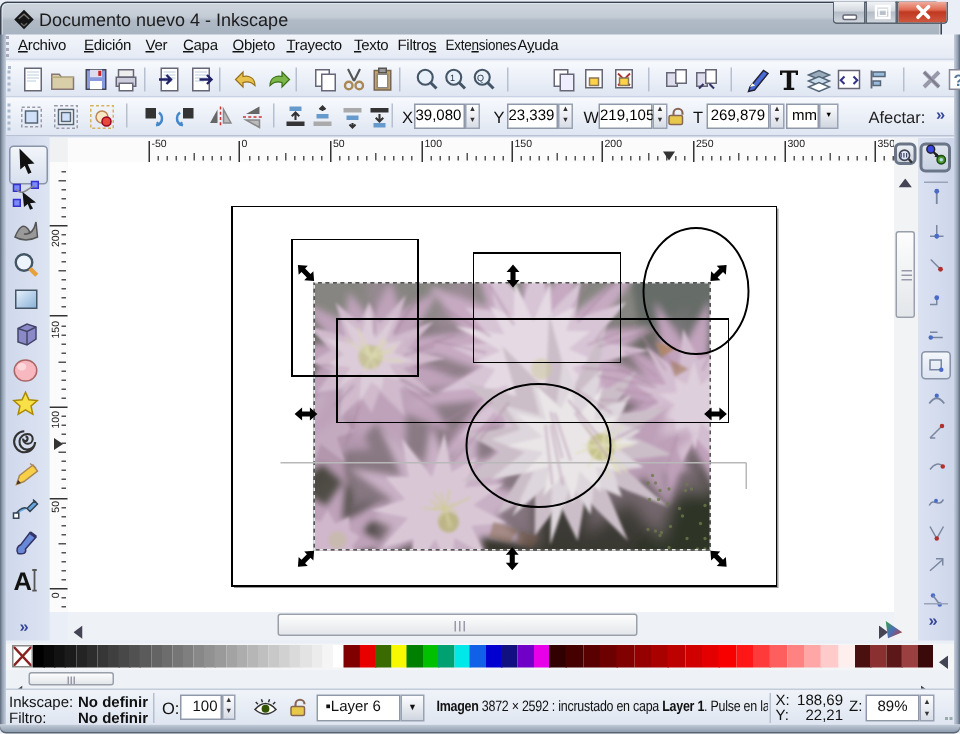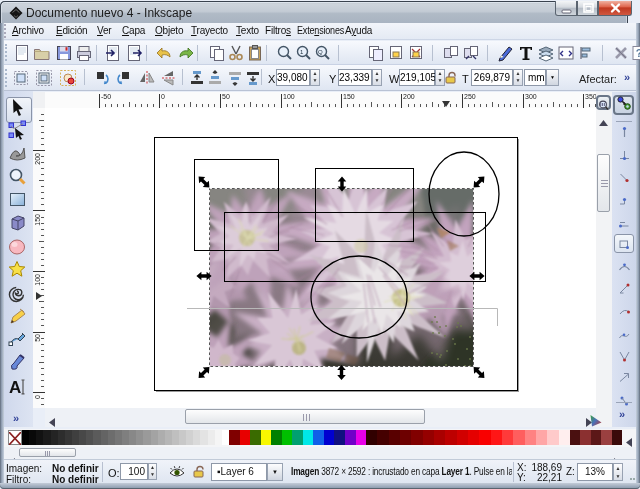--- a/index.html
+++ b/index.html
@@ -809,21 +809,21 @@
           <path d="M4 0 V6 L0 3Z" fill="#445"></path>
         </svg></div>
 <div class="sbthumb" style="left:15px;top:1px;width:57px;height:9px">
         <div class="abs" style="left:25px;top:2px;width:1px;height:5px;background:#99a;box-shadow:2px 0 #99a,4px 0 #99a"></div>
       </div>
 <div class="abs" style="left:610px;top:3px"><svg width="4" height="6" viewBox="0 0 4 6">
           <path d="M0 0 V6 L4 3Z" fill="#445"></path>
         </svg></div>
     </div>
   <div class="abs" id="status">
-      <span class="st" style="left:2px;top:3px">Imagen:</span>
+      <span class="st" style="left:2px;top:3px">Inkscape:</span>
 <span class="st" style="left:2px;top:14px">Filtro:</span>
 <span class="st" style="left:48px;top:3px;font-weight:bold">No definir</span>
 <span class="st" style="left:48px;top:14px;font-weight:bold">No definir</span>
 <div class="abs" style="left:98px;top:2px;width:1px;height:20px;background:#b8c0d0"></div>
 <span class="st" style="left:104px;top:7px;font-size:11px">O:</span>
 <span class="spin" style="left:116px;top:3px;width:28px;font-size:10px">100</span>
 <span class="spinbtn" style="left:144px;top:3px;width:9px">▲<br>▼</span>
 <div class="abs" style="left:165px;top:5px"><svg width="16" height="14" viewBox="0 0 16 14" style="">
           <path d="M1 8 q7 -8 14 0 q-7 6 -14 0z" fill="#fff" stroke="#333"></path>
           <circle cx="8" cy="7.5" r="2.6" fill="#350"></circle>
@@ -837,17 +837,17 @@
 <span class="abs" style="left:263px;top:3px;width:16px;height:18px;background:linear-gradient(#fdfdfe,#d0d6e0);border:1px solid #98a2b2;font-size:6px;text-align:center;line-height:16px">▼</span>
 <div class="abs" style="left:287px;top:6px;width:221px;height:14px;overflow:hidden">
         <span class="st" style="left:0;top:0;transform:scaleX(0.83);transform-origin:0 0;letter-spacing:-0.2px"><b>Imagen</b> 3872 × 2592 : incrustado en capa <b>Layer 1</b>. Pulse en la se</span>
       </div>
 <div class="abs" style="left:509px;top:2px;width:1px;height:20px;background:#b8c0d0"></div>
 <span class="st" style="left:513px;top:2px">X:</span>
       <span class="st" style="left:527px;top:2px;width:31px;text-align:right">188,69</span>
 <span class="st" style="left:513px;top:12px">Y:</span>
       <span class="st" style="left:527px;top:12px;width:31px;text-align:right">22,21</span>
 <span class="st" style="left:562px;top:6px">Z:</span>
-<span class="abs" style="left:573px;top:3px;width:36px;height:18px;background:#fff;border:1px solid #8e98a8;font-size:10px;text-align:center;padding-top:2px">13%</span>
+<span class="abs" style="left:573px;top:3px;width:36px;height:18px;background:#fff;border:1px solid #8e98a8;font-size:10px;text-align:center;padding-top:2px">89%</span>
 <span class="spinbtn" style="left:609px;top:3px;width:10px;height:18px;line-height:8px">▲<br>▼</span>
 <div class="abs" style="left:626px;top:12px;width:8px;height:8px;border-right:2px dotted #9aa;border-bottom:2px dotted #9aa"></div>
     </div>
 </div>
 
 </body></html>

